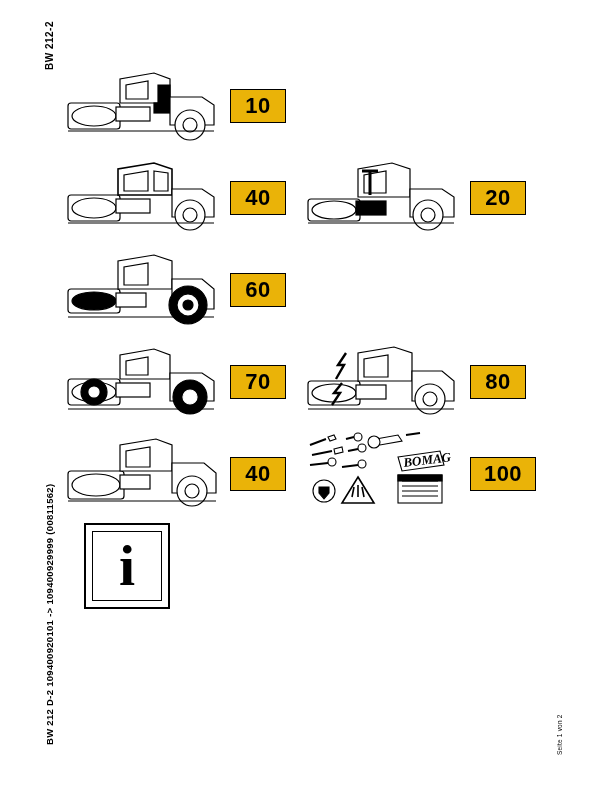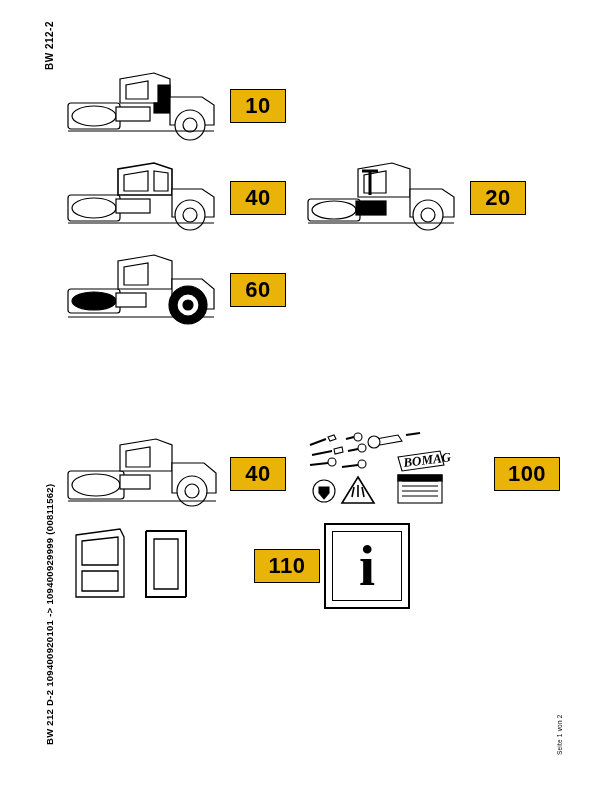--- a/index.html
+++ b/index.html
@@ -80,21 +80,21 @@
     height: 34px;
     display: flex;
     align-items: center;
     justify-content: center;
     font-size: 22px;
     font-weight: bold;
     letter-spacing: 0.5px;
     padding: 0 6px;
     box-sizing: border-box;
   }
-  .numbox.wide { min-width: 66px; margin-left: 24px; }
+  .numbox.wide { min-width: 66px; }
 
   
   .infobox {
     width: 86px;
     height: 86px;
     border: 2px solid #000;
     display: flex;
     align-items: center;
     justify-content: center;
     box-sizing: border-box;
@@ -213,21 +213,58 @@
           <circle cx="126" cy="58" r="5" fill="#000" stroke="#000"></circle>
           <path d="M6 70 L152 70"></path>
         </svg>
       </div>
       <div class="numbox">60</div>
     </div>
   </div>
 
   <div class="row">
 
-
+    <div class="cell">
+      <div class="art">
+        <svg width="168" height="86" viewBox="0 0 168 86" fill="none" stroke="#000" stroke-width="1.2">
+          <rect x="6" y="40" width="52" height="26" rx="3" fill="#fff"></rect>
+          <ellipse cx="32" cy="53" rx="22" ry="10" fill="#fff"></ellipse>
+          <circle cx="32" cy="53" r="13" fill="#000"></circle>
+          <circle cx="32" cy="53" r="5" fill="#fff" stroke="#fff"></circle>
+          <rect x="54" y="44" width="34" height="14" fill="#fff"></rect>
+          <path d="M58 40 L58 16 L92 10 L108 16 L108 40 Z" fill="#fff"></path>
+          <path d="M64 22 L64 36 L86 36 L86 18 Z" fill="#fff"></path>
+          <path d="M108 34 L140 34 L152 42 L152 62 L108 62 Z" fill="#fff"></path>
+          <circle cx="128" cy="58" r="17" fill="#000"></circle>
+          <circle cx="128" cy="58" r="7" fill="#fff" stroke="#fff"></circle>
+          <path d="M6 70 L152 70"></path>
+        </svg>
+      </div>
+      <div class="numbox">70</div>
+    </div>
+
+    <div class="cell">
+      <div class="art">
+        <svg width="168" height="86" viewBox="0 0 168 86" fill="none" stroke="#000" stroke-width="1.2">
+          <rect x="6" y="42" width="52" height="24" rx="3" fill="#fff"></rect>
+          <ellipse cx="32" cy="54" rx="22" ry="9" fill="#fff"></ellipse>
+          <rect x="54" y="46" width="30" height="14" fill="#fff"></rect>
+          <path d="M56 42 L56 14 L92 8 L110 14 L110 42 Z" fill="#fff"></path>
+          <path d="M62 20 L62 38 L86 38 L86 16 Z" fill="#fff"></path>
+
+          <path d="M44 14 L36 26 L42 26 L34 40" stroke-width="2.4"></path>
+          <path d="M40 44 L32 54 L38 54 L30 66" stroke-width="2.4"></path>
+          <path d="M110 32 L140 32 L152 42 L152 62 L110 62 Z" fill="#fff"></path>
+          <circle cx="128" cy="60" r="15" fill="#fff"></circle>
+          <circle cx="128" cy="60" r="7" fill="#fff"></circle>
+          <path d="M6 70 L152 70"></path>
+        </svg>
+      </div>
+      <div class="numbox">80</div>
+    </div>
   </div>
 
   <div class="row">
 
     <div class="cell">
       <div class="art">
         <svg width="168" height="86" viewBox="0 0 168 86" fill="none" stroke="#000" stroke-width="1.2">
           <rect x="6" y="40" width="56" height="28" rx="3" fill="#fff"></rect>
           <ellipse cx="34" cy="54" rx="24" ry="11" fill="#fff"></ellipse>
           <rect x="58" y="44" width="30" height="14" fill="#fff"></rect>
@@ -277,35 +314,20 @@
           <path d="M100 50 L136 50 M100 55 L136 55 M100 60 L136 60 M100 65 L136 65" stroke-width="1"></path>
           <rect x="96" y="44" width="44" height="6" fill="#000" stroke="#000"></rect>
         </svg>
       </div>
       <div class="numbox wide">100</div>
     </div>
   </div>
 
   <div class="row">
 
-    <div class="cell">
-      <div class="art">
-        <svg width="168" height="86" viewBox="0 0 168 86" fill="none" stroke="#000" stroke-width="1.3">
-
-          <path d="M14 12 L58 6 L62 14 L62 74 L14 74 Z" fill="#fff"></path>
-          <path d="M20 18 L56 14 L56 42 L20 42 Z" fill="#fff"></path>
-          <path d="M20 48 L56 48 L56 68 L20 68 Z" fill="#fff"></path>
-
-          <path d="M84 8 L124 8 L124 74" fill="none" stroke-width="2"></path>
-          <path d="M84 8 L84 74 L124 74" fill="none" stroke-width="2"></path>
-          <path d="M92 16 L116 16 L116 66 L92 66 Z" fill="#fff"></path>
-        </svg>
-      </div>
-      <div class="numbox wide">110</div>
-    </div>
 
     <div class="cell">
       <div class="infobox">
         <div class="inner">
           <span class="i">i</span>
         </div>
       </div>
     </div>
   </div>
 

